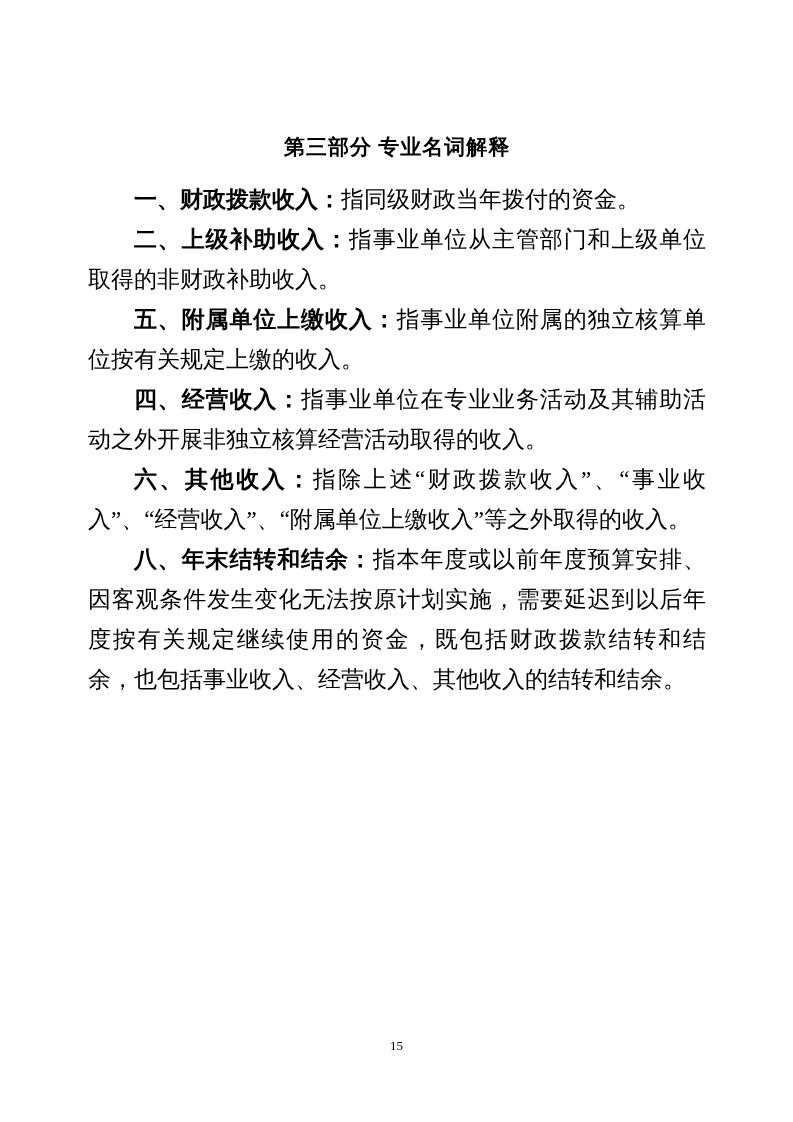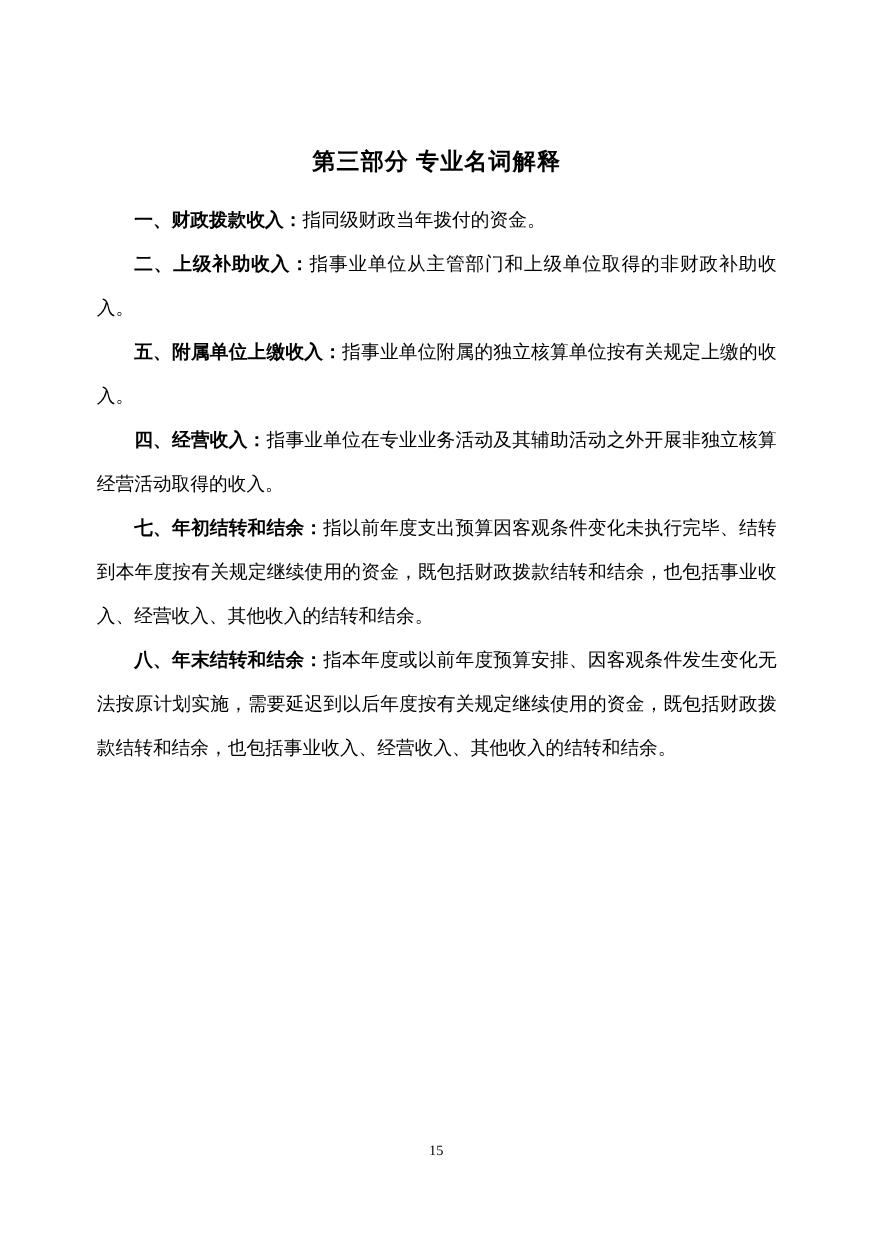--- a/index.html
+++ b/index.html
@@ -30,21 +30,21 @@
   }
   .doc-title {
     text-align: center;
     font-size: 21px;
     font-weight: bold;
     letter-spacing: 1px;
     margin: 0 0 16px 0;
     line-height: 34px;
   }
   .para {
-    font-size: 17px;
+    font-size: 23px;
     line-height: 40px;
     text-align: justify;
     text-justify: inter-ideograph;
     margin: 0;
     text-indent: 2em;
   }
   .para .term {
     font-weight: bold;
   }
   .page-number {
@@ -76,24 +76,24 @@
 
 
     <p class="para">
       <span class="term">五、附属单位上缴收入：</span><span>指事业单位附属的独立核算单位按有关规定上缴的收入。</span>
     </p>
 
     <p class="para">
       <span class="term">四、经营收入：</span><span>指事业单位在专业业务活动及其辅助活动之外开展非独立核算经营活动取得的收入。</span>
     </p>
 
+    <p class="para">
+      <span class="term">六、其他收入：</span><span>指除上述“财政拨款收入”、“事业收入”、“经营收入”、“附属单位上缴收入”等之外取得的收入。</span>
+    </p>
 
-    <p class="para">
-      <span class="term">七、年初结转和结余：</span><span>指以前年度支出预算因客观条件变化未执行完毕、结转到本年度按有关规定继续使用的资金，既包括财政拨款结转和结余，也包括事业收入、经营收入、其他收入的结转和结余。</span>
-    </p>
 
     <p class="para">
       <span class="term">八、年末结转和结余：</span><span>指本年度或以前年度预算安排、因客观条件发生变化无法按原计划实施，需要延迟到以后年度按有关规定继续使用的资金，既包括财政拨款结转和结余，也包括事业收入、经营收入、其他收入的结转和结余。</span>
     </p>
 
   </div>
 
   <div class="page-number">15</div>
 
 </div>

